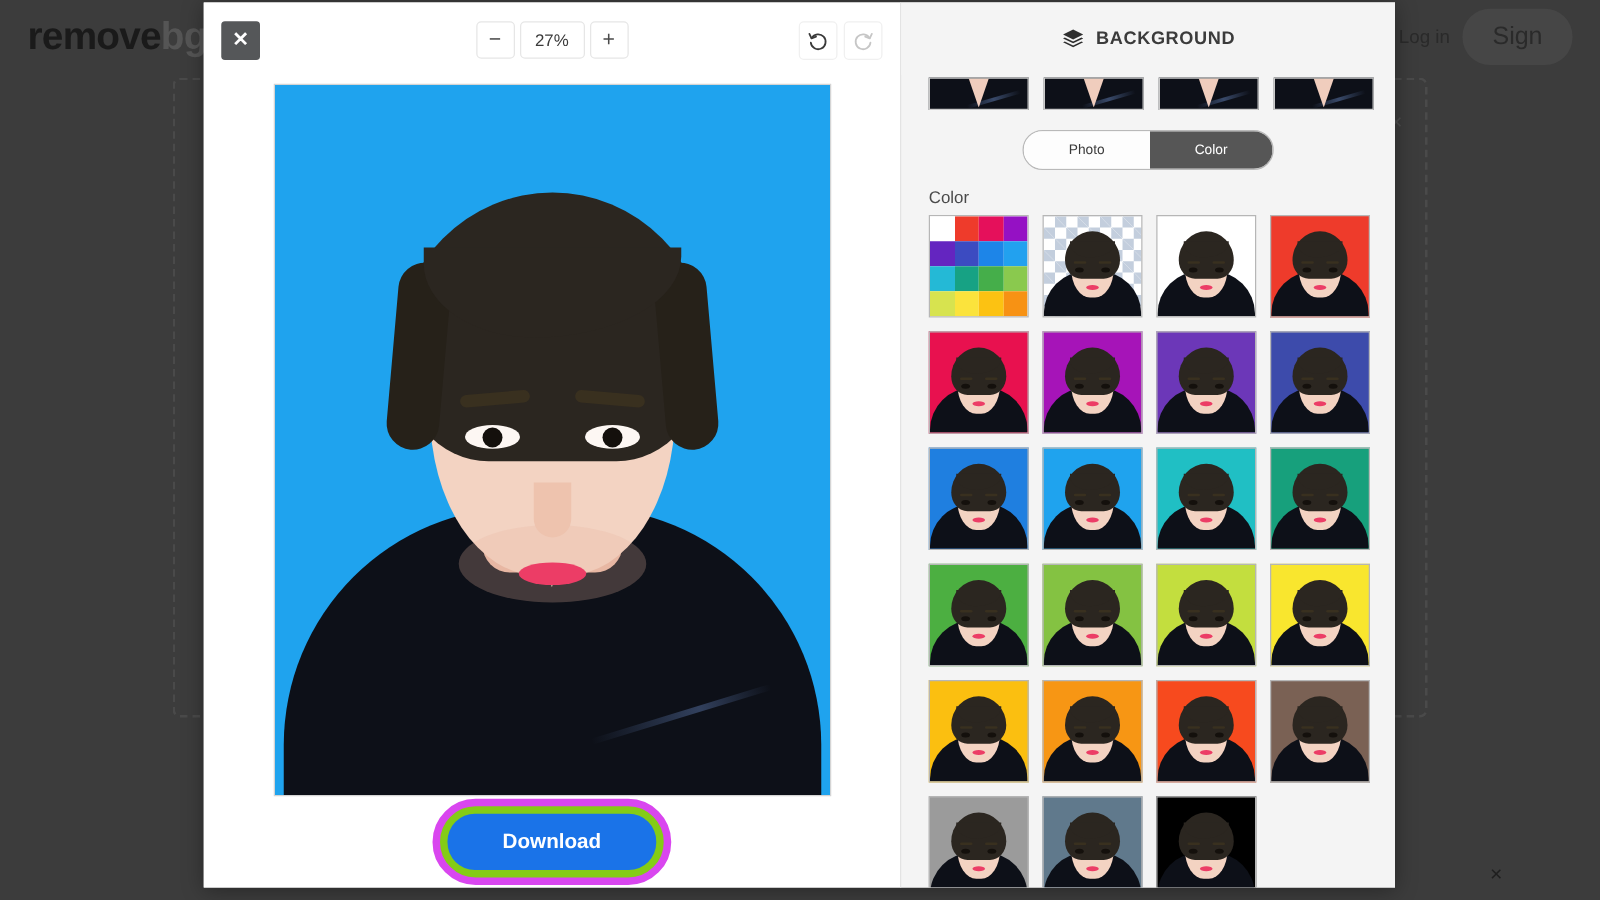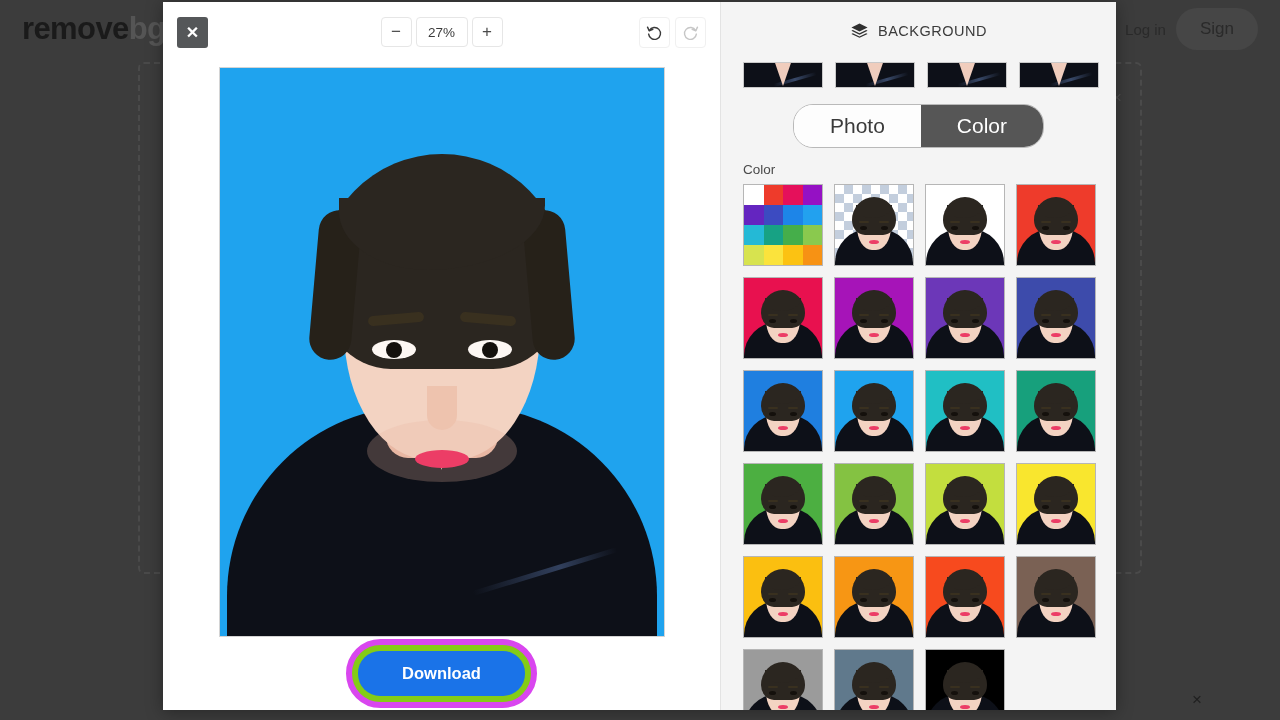--- a/index.html
+++ b/index.html
@@ -18,21 +18,21 @@
   }
   .bg-logo {
     font-size: 31px; font-weight: 700; color: #1a1a1a; letter-spacing: -0.6px;
   }
   .bg-logo .dim { color: #555; }
   .bg-header-right {
     margin-left: auto; display: flex; align-items: center; gap: 10px;
   }
   .bg-login { font-size: 15px; color: #2a2a2a; }
   .bg-signup {
-    font-size: 17px; color: #2a2a2a; background: #464646;
+    font-size: 20px; color: #2a2a2a; background: #464646;
     border-radius: 22px; padding: 11px 24px;
   }
   .bg-card {
     position: absolute; left: 138px; top: 62px; width: 1004px; height: 512px;
     border: 2px dashed #4a4a4a; border-radius: 6px;
   }
   .bg-card-x {
     position: absolute; right: 18px; top: 24px; color: #4f4f4f; font-size: 17px;
   }
 
@@ -198,21 +198,21 @@
 
   
   .options-pane {
     width: 396px; height: 100%; background: #f4f4f4;
     border-left: 1px solid #e3e3e3; display: flex; flex-direction: column;
     overflow: hidden; position: relative;
   }
   .tabs { display: flex; height: 58px; flex: 0 0 58px; background: #fff; }
   .tab {
     flex: 1; display: flex; align-items: center; justify-content: center;
-    gap: 9px; font-size: 14.5px; font-weight: 400; letter-spacing: .5px;
+    gap: 9px; font-size: 14.5px; font-weight: 700; letter-spacing: .5px;
     color: #3b3b3b; cursor: pointer; background: #fff;
   }
   .tab.active { background: #f4f4f4; }
   .tab svg { width: 19px; height: 19px; flex: none; }
 
   .panel-scroll { flex: 1; overflow: hidden; padding: 0 0 10px 0; }
 
   .thumb-strip {
     display: flex; gap: 12px; padding: 0 22px; height: 28px;
     overflow: hidden; align-items: flex-end; margin-top: 0;
@@ -232,21 +232,21 @@
     background: linear-gradient(90deg, rgba(60,80,120,0), rgba(86,112,160,.6), rgba(60,80,120,0));
     transform: rotate(-16deg);
   }
 
   .seg-wrap { display: flex; justify-content: center; padding: 16px 0 10px; }
   .segmented {
     display: flex; border: 1px solid #b9b9b9; border-radius: 20px;
     overflow: hidden; background: #fdfdfd;
   }
   .seg {
-    padding: 9px 36px; font-size: 21px; cursor: pointer;
+    padding: 9px 36px; font-size: 11px; cursor: pointer;
     color: #3a3a3a; background: #fdfdfd;
   }
   .seg.active { background: #565656; color: #fff; }
 
   .section-label {
     padding: 4px 22px 7px; font-size: 13.5px; color: #4a4a4a;
   }
 
   .swatch-grid {
     display: grid; grid-template-columns: repeat(4, 80px);

